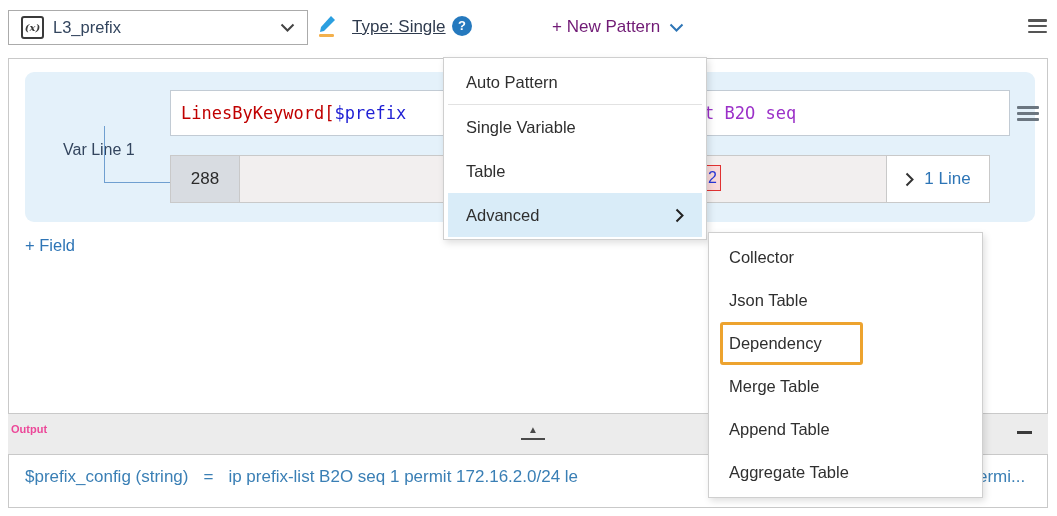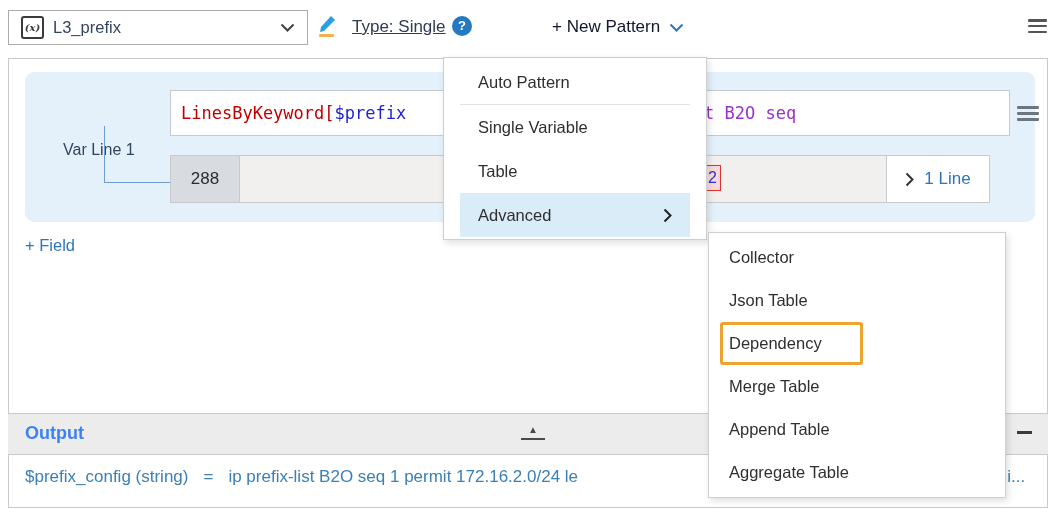--- a/index.html
+++ b/index.html
@@ -18,21 +18,21 @@
     color:#3a3a3a;font:italic bold 10px "DejaVu Serif",serif;
     display:flex;align-items:center;justify-content:center;flex:0 0 auto;}
   .selector-label{margin-left:9px;color:#33455e;font-size:16.5px;}
   .selector .chev{margin-left:auto;}
 
   .pencil-btn{left:314px;top:14px;width:26px;height:26px;cursor:pointer;}
   .type-label{left:352px;top:17px;font-size:17px;color:#2f3b4e;text-decoration:underline;}
   .help-badge{left:452px;top:16px;width:20px;height:20px;border-radius:50%;
     background:#2579be;color:#fff;font-size:13px;font-weight:bold;
     text-align:center;line-height:20px;cursor:pointer;}
-  .new-pattern{left:552px;top:17px;color:#0f172a;font-size:17px;
+  .new-pattern{left:552px;top:17px;color:#701a75;font-size:17px;
     display:flex;align-items:center;gap:9px;cursor:pointer;}
   .bars{display:flex;flex-direction:column;justify-content:space-between;cursor:pointer;}
   .bars i{display:block;background:#555;border-radius:1px;}
   .top-menu{left:1028px;top:19px;width:19px;height:14px;}
   .top-menu i{height:2.5px;}
 
   
   .frame{left:8px;top:58px;width:1040px;height:450px;border:1px solid #c9c9c9;background:#fff;}
   .blue-panel{left:25px;top:72px;width:1010px;height:150px;background:#e4f1fa;border-radius:9px;}
   .varline-label{left:63px;top:103px;font-size:16px;color:#33455e;margin-top:38px;}
@@ -62,40 +62,40 @@
   .expand-btn{margin-left:auto;width:102px;align-self:stretch;background:#fff;
     border-left:1px solid #c9c9c9;display:flex;align-items:center;justify-content:center;
     gap:10px;cursor:pointer;}
   .expand-label{color:#2e75b6;font-size:17px;}
 
   .add-field{left:25px;top:236px;color:#2e75b6;font-size:16.5px;cursor:pointer;}
 
   
   .output-header{left:8px;top:413px;width:1040px;height:42px;background:#ececec;
     border-top:1px solid #c9c9c9;border-bottom:1px solid #c9c9c9;}
-  .output-title{left:25px;top:423px;font-size:18px;font-weight:bold;color:#3b82f6;}
+  .output-title{left:11px;top:423px;font-size:11px;font-weight:bold;color:#ec4899;}
   .collapse-widget{left:521px;top:419px;width:24px;text-align:center;cursor:pointer;
     border-bottom:2px solid #4a4a4a;padding-bottom:1px;}
   .collapse-widget span{font-size:10px;color:#4a4a4a;line-height:12px;display:inline-block;}
   .minimize-btn{left:1017px;top:431px;width:15px;height:3px;background:#3a3a3a;cursor:pointer;}
 
   .output-row{left:25px;top:467px;width:680px;overflow:hidden;white-space:nowrap;
     color:#3a7fb5;font-size:17px;}
   .output-row .gap{display:inline-block;width:15px;}
   .output-tail{left:978px;top:467px;color:#3a7fb5;font-size:17px;white-space:nowrap;}
 
   
   .menu{left:443px;top:57px;width:264px;background:#fff;border:1px solid #cfcfcf;
-    box-shadow:2px 3px 7px rgba(0,0,0,.13);z-index:10;padding:2px 16px;}
+    box-shadow:2px 3px 7px rgba(0,0,0,.13);z-index:10;padding:2px 4px;}
   .menu-item{height:44px;display:flex;align-items:center;justify-content:space-between;
     padding:0 18px;font-size:16.5px;color:#2f2f2f;cursor:pointer;white-space:nowrap;}
   .menu-item.hl{background:#d9ecf8;}
   .menu-divider{height:1px;background:#e2e2e2;}
 
-  .submenu{left:708px;top:232px;width:298px;background:#fff;border:1px solid #cfcfcf;
+  .submenu{left:708px;top:232px;width:275px;background:#fff;border:1px solid #cfcfcf;
     box-shadow:2px 3px 7px rgba(0,0,0,.13);z-index:10;padding:3px 0;}
   .submenu .menu-item{height:43px;padding:0 20px;}
   .annotation{position:absolute;left:11px;top:89px;width:143px;height:43px;
     border:3px solid #eda32f;border-radius:3px;pointer-events:none;z-index:11;box-sizing:border-box;}
 
   svg{display:block;}
 </style>
 </head>
 <body>
 

